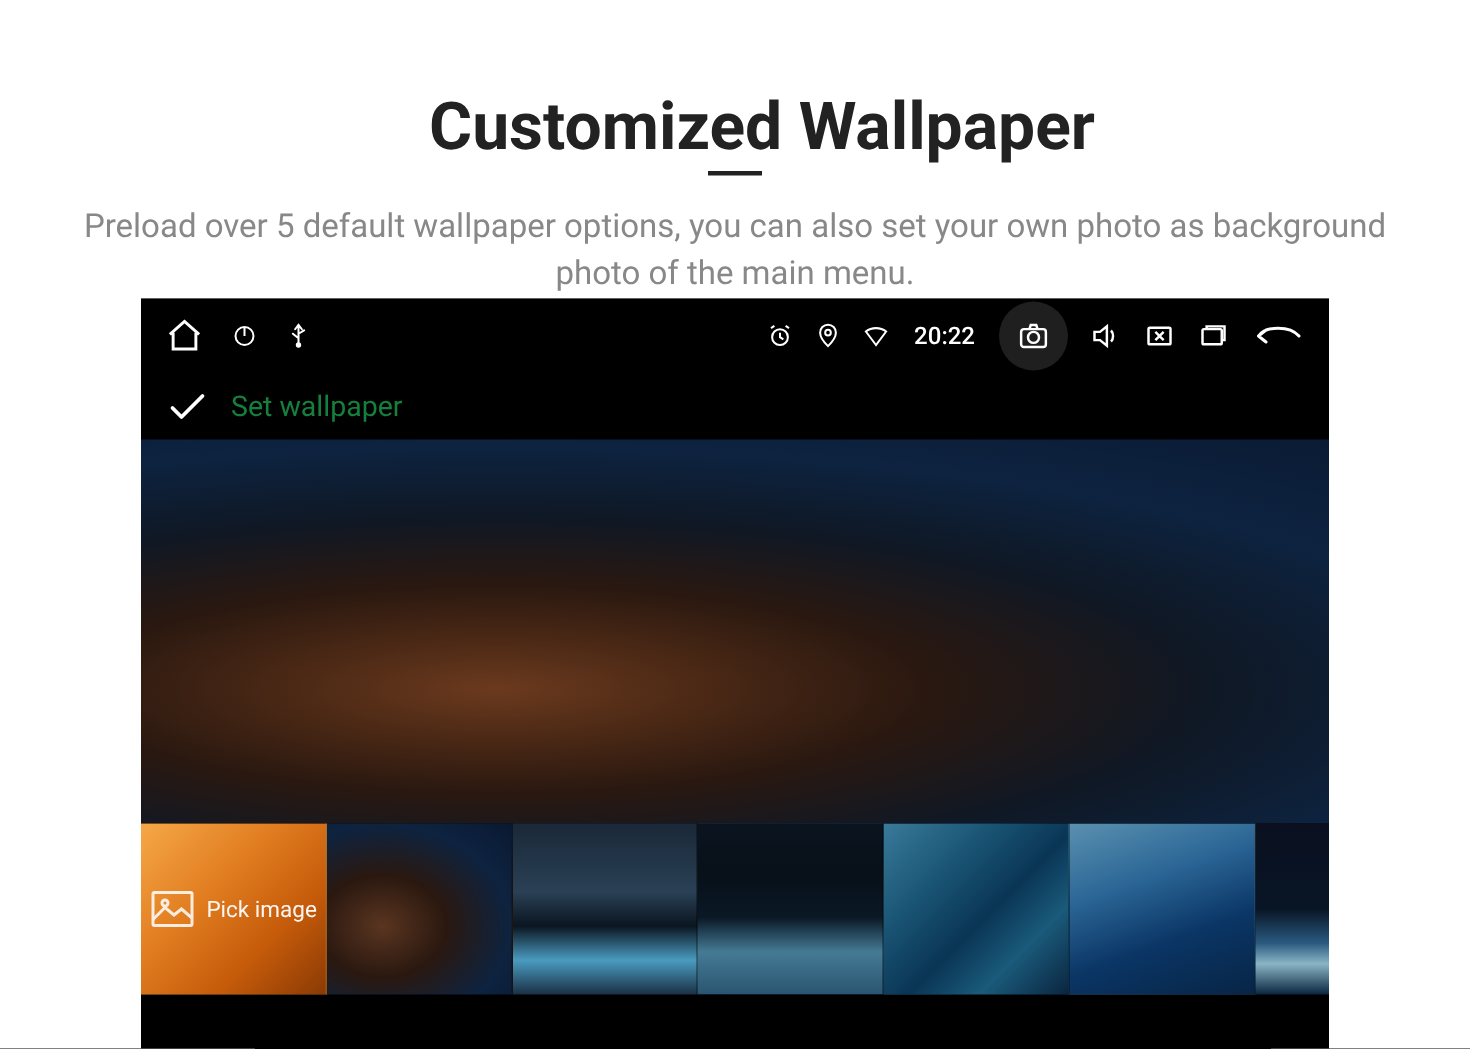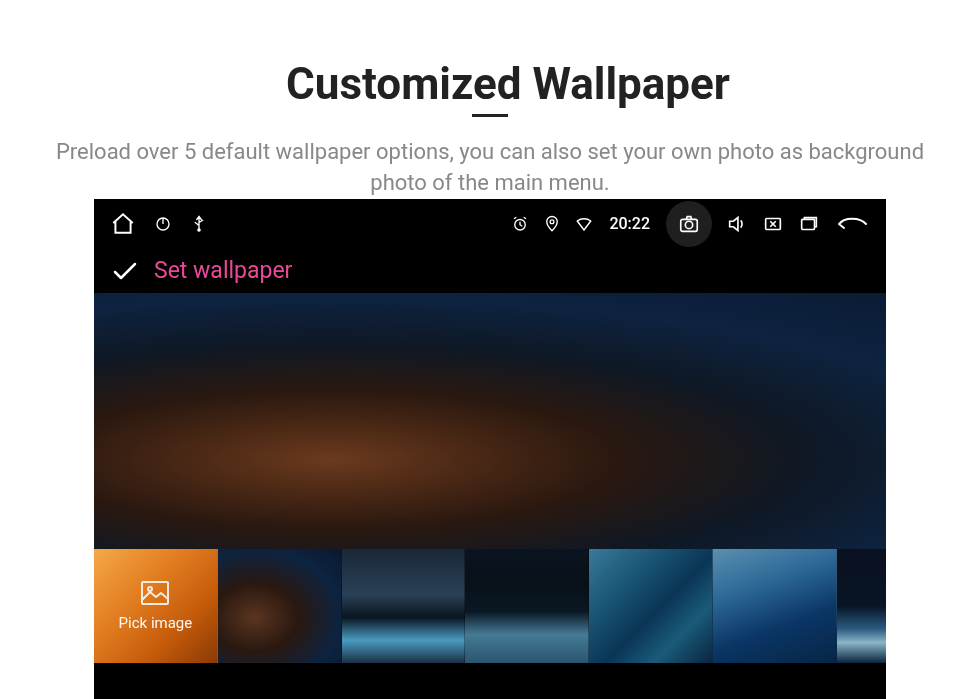--- a/index.html
+++ b/index.html
@@ -76,21 +76,21 @@
     .app-header {
       height: 44px;
       background: #000;
       display: flex;
       align-items: center;
       padding: 0 18px;
       gap: 16px;
       color: #fff;
     }
     .check-icon { width: 26px; height: 20px; stroke: #fff; fill: none; stroke-width: 2.5; }
-    .app-header-title { font-size: 23px; color: #ec4899; }
+    .app-header-title { font-size: 19px; color: #15803d; }
     .wallpaper-preview {
       height: 256px;
       background: radial-gradient(ellipse 120% 90% at 30% 65%, #6b3a1e 0%, #4a2815 15%, #2a1810 30%, #0f1825 50%, #0d2340 70%, #0a1830 100%);
       position: relative;
     }
     .thumbnail-strip {
       height: 114px;
       display: flex;
       background: #000;
     }
@@ -98,21 +98,21 @@
       flex: 1;
       min-width: 0;
       position: relative;
       background: #222;
       border-right: 1px solid rgba(0,0,0,0.3);
     }
     .thumb:last-child { border-right: none; }
     .thumb-pick {
       background: linear-gradient(135deg, #f5a847 0%, #e07b1f 40%, #c45a0a 70%, #8a3a05 100%);
       display: flex;
-      flex-direction: column;
+      flex-direction: row;
       align-items: center;
       justify-content: center;
       gap: 8px;
     }
     .pick-icon { width: 30px; height: 26px; stroke: #fff; fill: none; stroke-width: 2; opacity: 0.85; }
     .pick-label { color: #fff; font-size: 15px; opacity: 0.95; }
     .thumb-2 { background: radial-gradient(ellipse at 30% 60%, #5a3520 0%, #2a1810 35%, #0d2340 70%, #0a1830 100%); }
     .thumb-3 { background: linear-gradient(180deg, #1a2838 0%, #2a4055 40%, #0a1520 60%, #4a9bc0 80%, #1a3045 100%); }
     .thumb-4 { background: linear-gradient(180deg, #0a1420 0%, #081018 30%, #0a1825 55%, #457a95 75%, #2a5570 100%); }
     .thumb-5 { background: linear-gradient(135deg, #3a7a9a 0%, #1a5575 30%, #0a3555 55%, #1a5a7a 75%, #0a2540 100%); }

